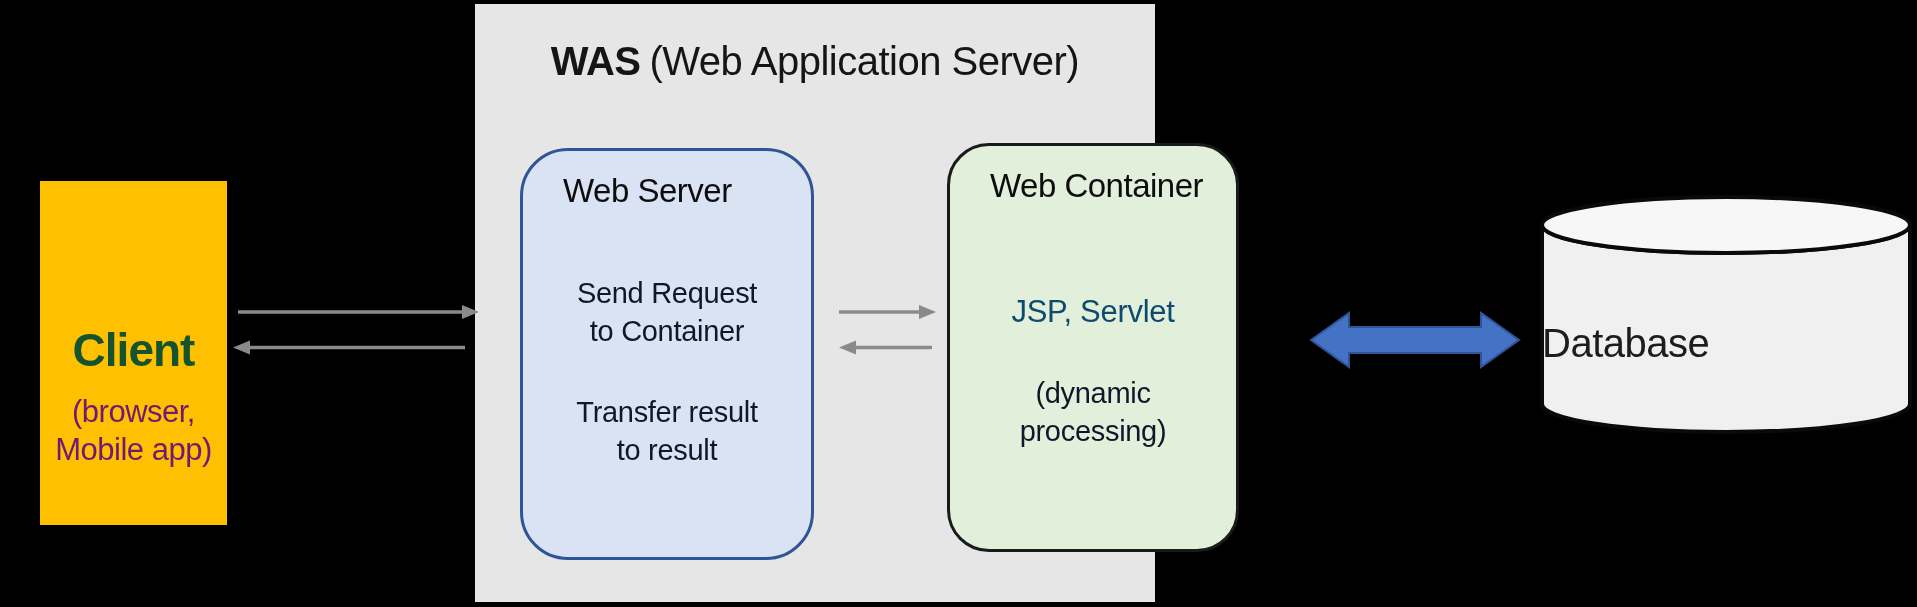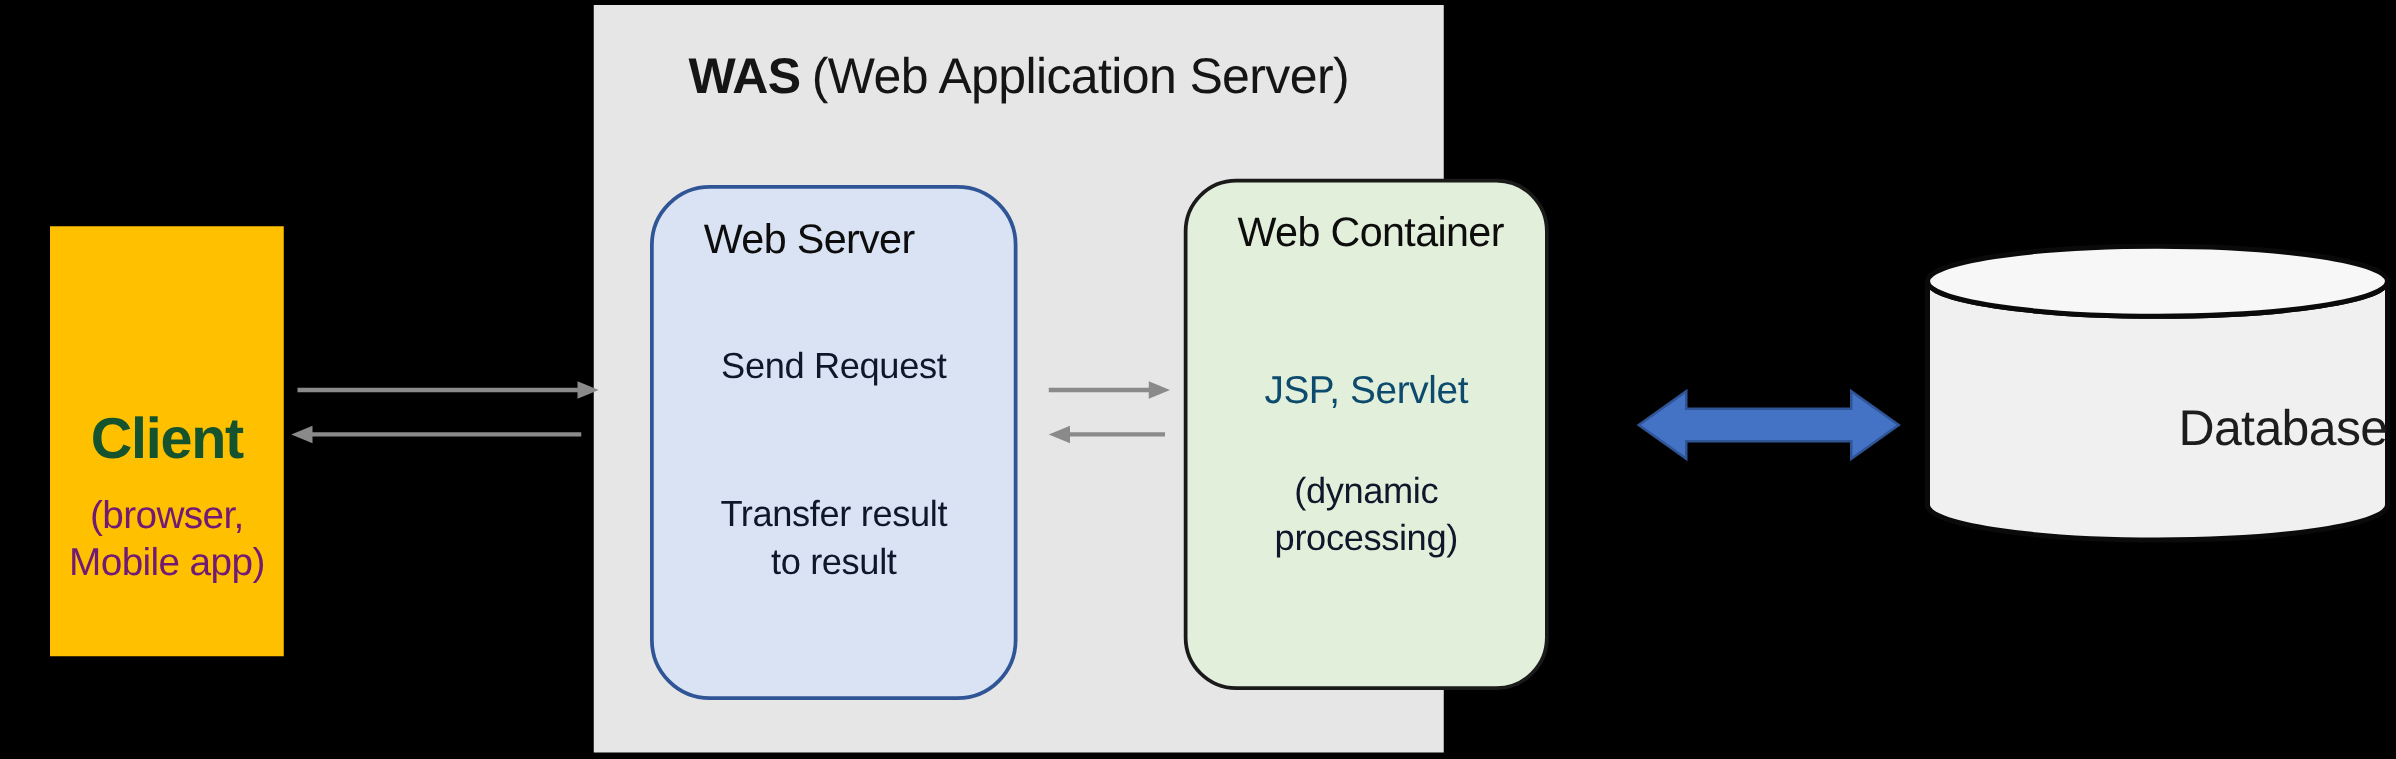--- a/index.html
+++ b/index.html
@@ -67,41 +67,42 @@
   .client-sub {
     position:absolute; left:0; top:212px; width:100%;
     text-align:center; font-size:31px; line-height:38px;
     color:#701a75; letter-spacing:-0.5px; white-space:nowrap;
   }
   .client-sub span { display:block; }
 
   
   .db-label {
     position:absolute; left:1542px; top:319px; width:368px;
-    text-align:right; font-size:40px; line-height:48px;
+    text-align:left; font-size:40px; line-height:48px;
     color:#1d1d1d; letter-spacing:-0.5px;
   }
 
   
   .overlay { position:absolute; inset:0; width:1917px; height:607px; }
 </style>
 </head>
 <body>
 
 <div class="canvas">
 
   <div class="was-panel" style="background-color: rgb(231, 230, 230);">
     <div class="was-title">
       <span class="acronym">WAS</span><span class="expansion">(Web Application Server)</span>
     </div>
 
     <div class="inner-box server-box" style="background-color: rgb(218, 227, 243); border-color: rgb(47, 85, 151);">
       <div class="box-title">Web Server</div>
       <div class="box-text server-p1">
         <span>Send Request</span>
+        <span>to Container</span>
       </div>
       <div class="box-text server-p2">
         <span>Transfer result</span>
         <span>to result</span>
       </div>
     </div>
 
     <div class="inner-box container-box" style="background-color: rgb(226, 239, 218); border-color: rgb(26, 26, 26);">
       <div class="box-title">Web Container</div>
       <div class="container-highlight" style="color: #0c4a6e;">JSP, Servlet</div>

